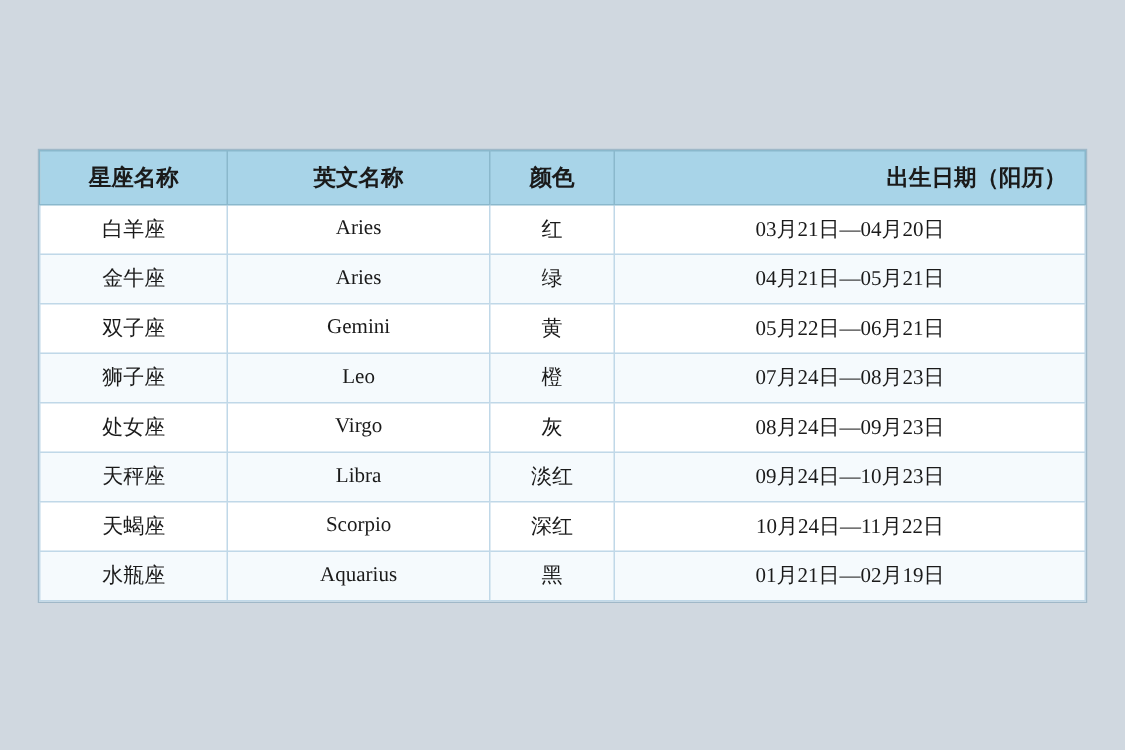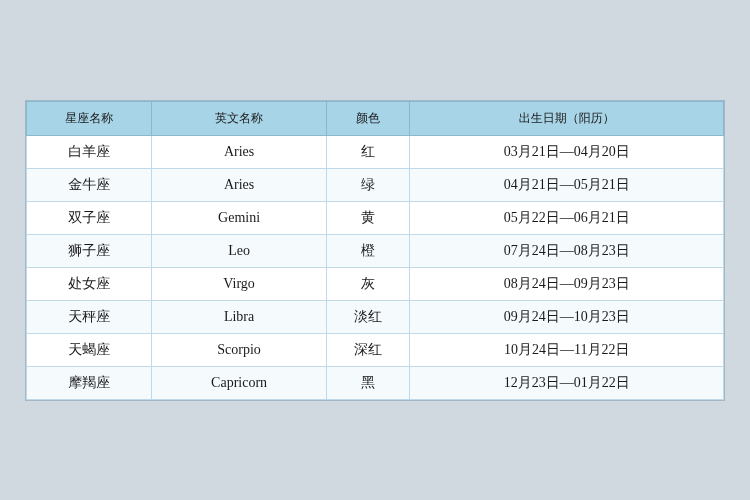--- a/index.html
+++ b/index.html
@@ -31,22 +31,22 @@
     }
 
     thead tr {
       background-color: #a8d4e8;
     }
 
     thead th {
       border: 1px solid #8ab8cc;
       padding: 8px 12px;
       text-align: center;
-      font-size: 12px;
-      font-weight: normal;
+      font-size: 15px;
+      font-weight: bold;
       color: #1a1a1a;
     }
 
     tbody tr {
       background-color: #ffffff;
     }
 
     tbody tr:nth-child(even) {
       background-color: #f5fafd;
     }
@@ -56,21 +56,21 @@
       padding: 7px 12px;
       text-align: center;
       font-size: 14px;
       color: #1a1a1a;
       margin-top: 35px;
     }
 
     .col-chinese { width: 18%; }
     .col-english { width: 25%; margin-top: 11px; }
     .col-color   { width: 12%; }
-    .col-date    { width: 45%; }
+    .col-date    { width: 45%; text-align: right; }
   </style>
 </head>
 <body>
 
 <div class="table-container">
   <table>
     <thead>
       <tr>
         <th class="col-chinese">星座名称</th>
         <th class="col-english">英文名称</th>
@@ -115,20 +115,20 @@
           <td>淡红</td>
           <td>09月24日—10月23日</td>
         </tr>
         <tr>
           <td>天蝎座</td>
           <td>Scorpio</td>
           <td>深红</td>
           <td>10月24日—11月22日</td>
         </tr>
         <tr>
-          <td>摩羯座</td>
-          <td>Capricorn</td>
+          <td>水瓶座</td>
+          <td>Aquarius</td>
           <td>黑</td>
-          <td>12月23日—01月22日</td>
+          <td>01月21日—02月19日</td>
         </tr>
       </tbody>
   </table>
 </div>
 
 </body></html>

